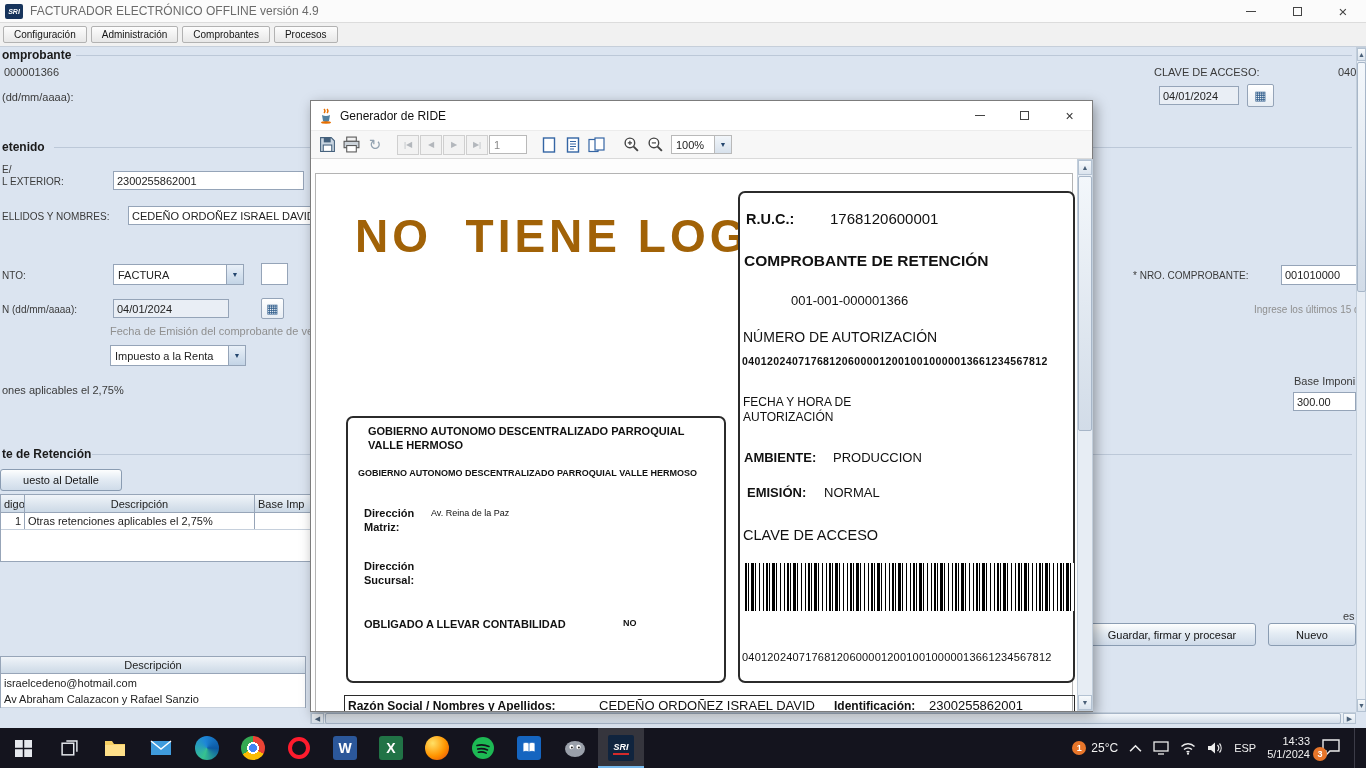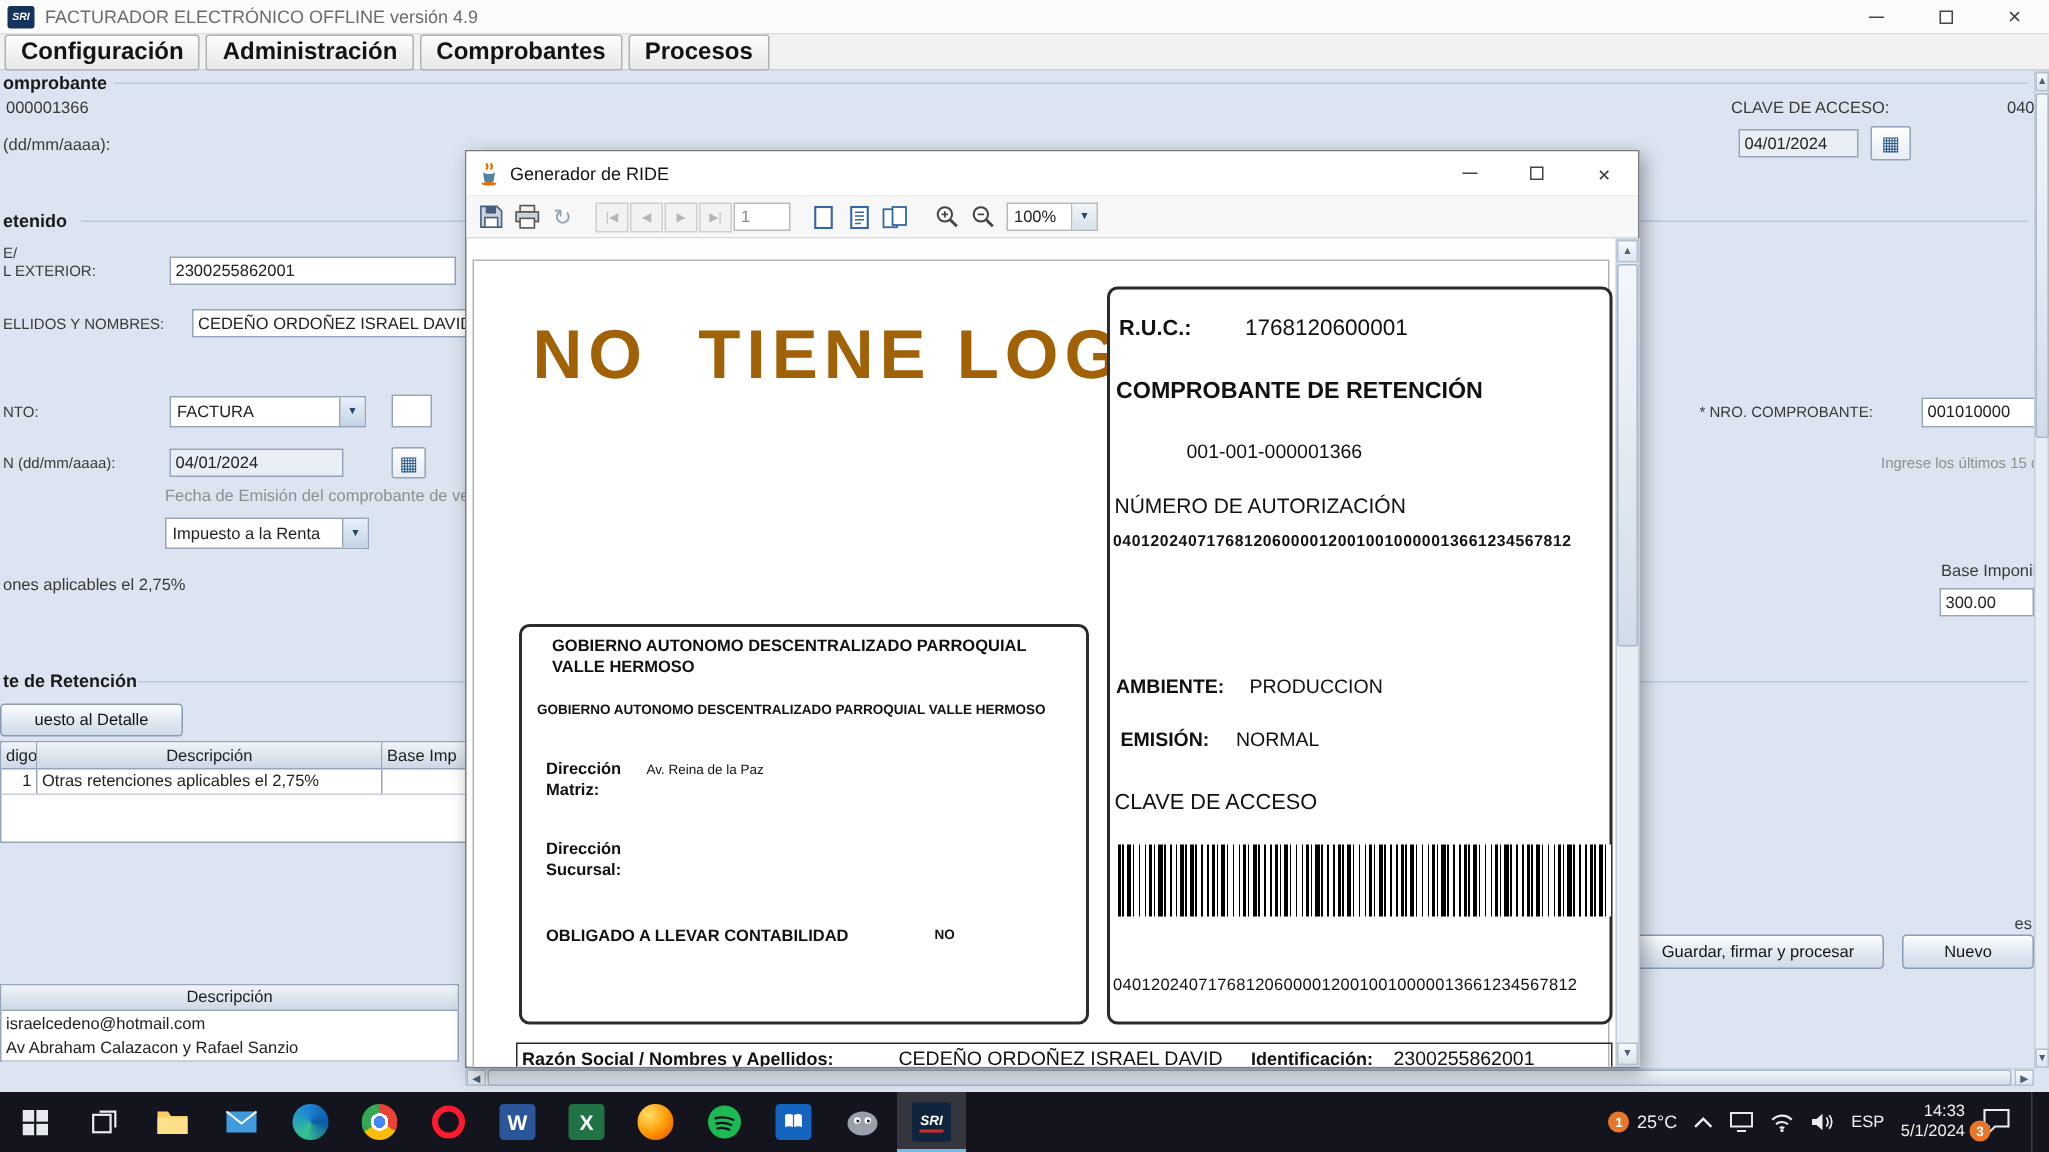--- a/index.html
+++ b/index.html
@@ -15,21 +15,21 @@
             font-style:italic;display:flex;align-items:center;justify-content:center;border-radius:2px;margin:0 7px 0 5px}
   .title-text{color:#6b6b6b;font-size:12px}
   .win-controls{margin-left:auto;display:flex;height:100%}
   .win-btn{width:46px;height:100%;display:flex;align-items:center;justify-content:center;color:#444;font-size:15px}
   .minbar{width:10px;height:1px;background:#444;display:inline-block}
   .maxbox{width:9px;height:9px;border:1px solid #444;display:inline-block}
 
   
   .menubar{position:absolute;left:0;top:23px;width:1366px;height:24px;background:#f1f1f1;
            border-bottom:1px solid #c6cfda;display:flex;align-items:center;padding-left:3px;gap:4px}
-  .menu-item{font-weight:bold;font-size:16px;color:#141414;background:linear-gradient(#fdfdfd,#e7e7e7);
+  .menu-item{font-weight:normal;font-size:10px;color:#141414;background:linear-gradient(#fdfdfd,#e7e7e7);
              border:1px solid #b2b2b2;border-radius:2px;padding:2px 10px;cursor:default}
 
   
   .form-area{position:absolute;left:0;top:47px;width:1356px;height:665px;overflow:hidden}
   .lbl{position:absolute;font-size:11px;color:#3a3a3a;white-space:nowrap}
   .lbl-sm{font-size:10px}
   .bold{font-weight:bold}
   .hint{color:#8f8f8f}
   .sect{position:absolute;font-size:12px;font-weight:bold;color:#1a1a1a;white-space:nowrap}
   .sect-line{position:absolute;height:1px;background:#bcc8d8}
@@ -323,20 +323,21 @@
 
       <div class="nologo" style="left:43px;top:50px">NO  TIENE LOGO</div>
 
       <div class="doc-box" style="left:426px;top:32px;width:337px;height:492px"></div>
       <div class="doc-txt bold" style="left:434px;top:52px;font-size:14.5px">R.U.C.:</div>
       <div class="doc-txt" style="left:518px;top:51px;font-size:15px">1768120600001</div>
       <div class="doc-txt bold" style="left:432px;top:93px;font-size:15.5px">COMPROBANTE DE RETENCIÓN</div>
       <div class="doc-txt" style="left:479px;top:134px;font-size:13px">001-001-000001366</div>
       <div class="doc-txt" style="left:431px;top:170px;font-size:14px">NÚMERO DE AUTORIZACIÓN</div>
       <div class="doc-txt bold" style="left:430px;top:196px;font-size:10.5px;letter-spacing:.4px">0401202407176812060000120010010000013661234567812</div>
+      <div class="doc-txt wrap" style="left:431px;top:236px;width:150px;font-size:12px;line-height:15px">FECHA Y HORA DE AUTORIZACIÓN</div>
       <div class="doc-txt bold" style="left:432px;top:291px;font-size:13px">AMBIENTE:</div>
       <div class="doc-txt" style="left:521px;top:291px;font-size:13px">PRODUCCION</div>
       <div class="doc-txt bold" style="left:435px;top:326px;font-size:13px">EMISIÓN:</div>
       <div class="doc-txt" style="left:512px;top:326px;font-size:13px">NORMAL</div>
       <div class="doc-txt" style="left:431px;top:368px;font-size:14.5px">CLAVE DE ACCESO</div>
       <div class="barcode" style="left:433px;top:404px;width:329px;height:48px"></div>
       <div class="doc-txt" style="left:430px;top:492px;font-size:11px;letter-spacing:.2px">0401202407176812060000120010010000013661234567812</div>
 
       <div class="doc-box" style="left:34px;top:257px;width:380px;height:267px"></div>
       <div class="doc-txt wrap bold" style="left:56px;top:265px;width:345px;font-size:11px;line-height:14px">GOBIERNO AUTONOMO DESCENTRALIZADO PARROQUIAL VALLE HERMOSO</div>

